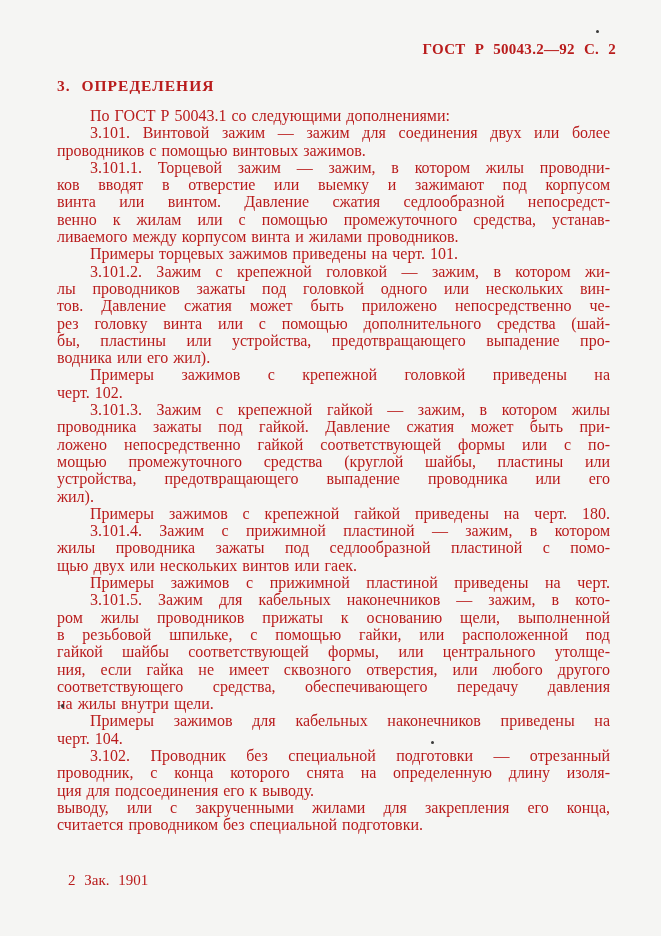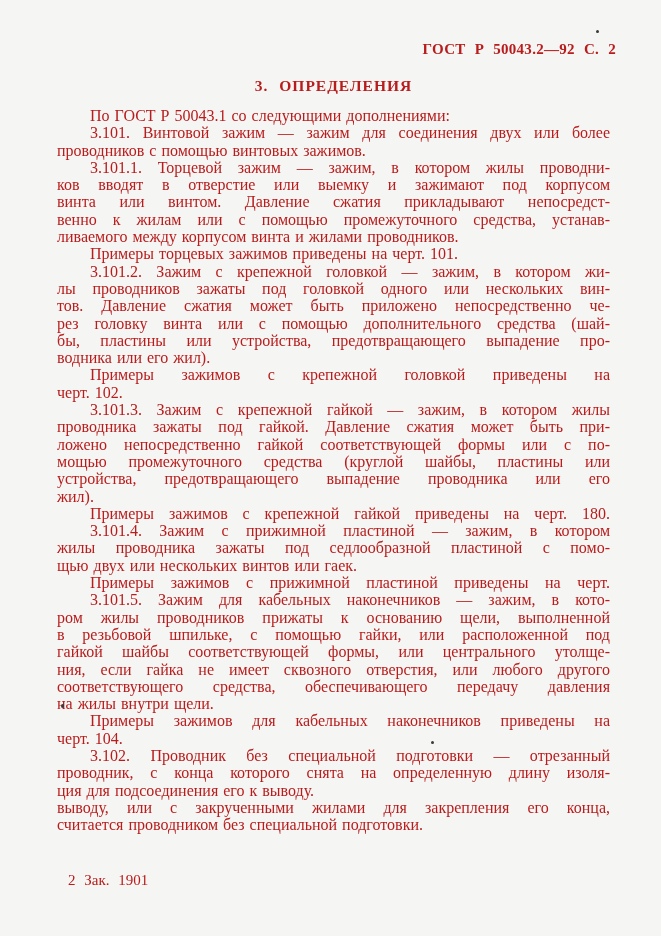--- a/index.html
+++ b/index.html
@@ -24,21 +24,20 @@
     font-weight: bold;
     word-spacing: 5px;
     letter-spacing: 0.3px;
   }
   .section-title {
     position: absolute;
     top: 77px;
     left: 57px;
     width: 553px;
     margin: 0;
-    text-align: center;
     font-size: 15.5px;
     font-weight: bold;
     letter-spacing: 1px;
     word-spacing: 6px;
   }
   .body-text {
     position: absolute;
     top: 107px;
     left: 57px;
     width: 553px;
@@ -80,21 +79,21 @@
   <div class="page-header">ГОСТ Р 50043.2—92 С. 2</div>
 
   <h1 class="section-title">3. ОПРЕДЕЛЕНИЯ</h1>
 
   <div class="body-text">
       <div class="line first">По ГОСТ Р 50043.1 со следующими дополнениями:</div>
       <div class="line first just">3.101. Винтовой зажим — зажим для соединения двух или более</div>
       <div class="line">проводников с помощью винтовых зажимов.</div>
       <div class="line first just">3.101.1. Торцевой зажим — зажим, в котором жилы проводни-</div>
       <div class="line just">ков вводят в отверстие или выемку и зажимают под корпусом</div>
-      <div class="line just">винта или винтом. Давление сжатия прикладывают непосредст-</div>
+      <div class="line just">винта или винтом. Давление сжатия седлообразной непосредст-</div>
       <div class="line just">венно к жилам или с помощью промежуточного средства, устанав-</div>
       <div class="line">ливаемого между корпусом винта и жилами проводников.</div>
       <div class="line first">Примеры торцевых зажимов приведены на черт. 101.</div>
       <div class="line first just">3.101.2. Зажим с крепежной головкой — зажим, в котором жи-</div>
       <div class="line just">лы проводников зажаты под головкой одного или нескольких вин-</div>
       <div class="line just">тов. Давление сжатия может быть приложено непосредственно че-</div>
       <div class="line just">рез головку винта или с помощью дополнительного средства (шай-</div>
       <div class="line just">бы, пластины или устройства, предотвращающего выпадение про-</div>
       <div class="line">водника или его жил).</div>
       <div class="line first just">Примеры зажимов с крепежной головкой приведены на</div>

